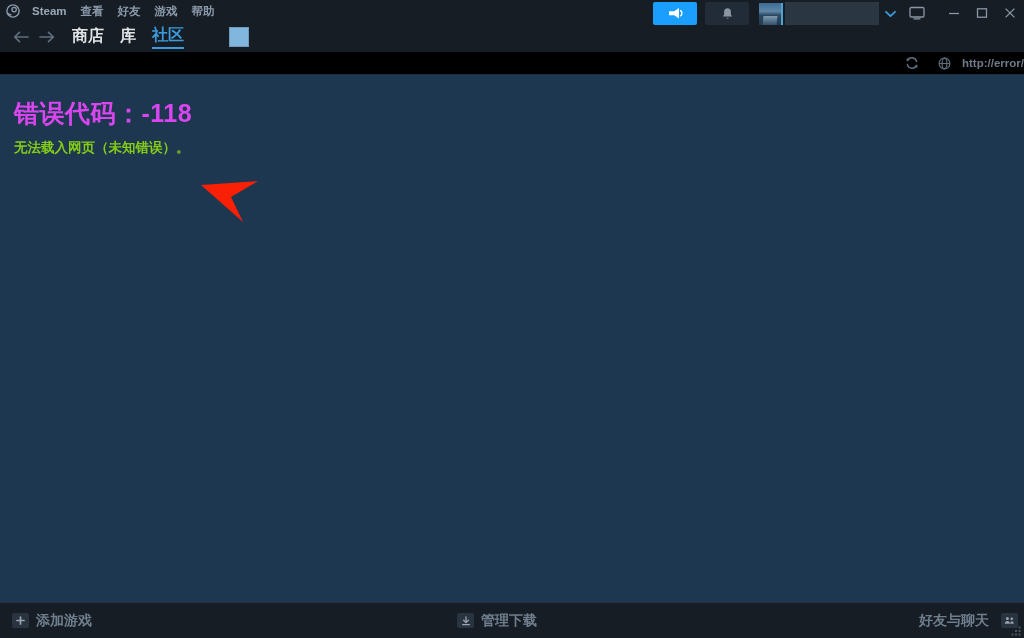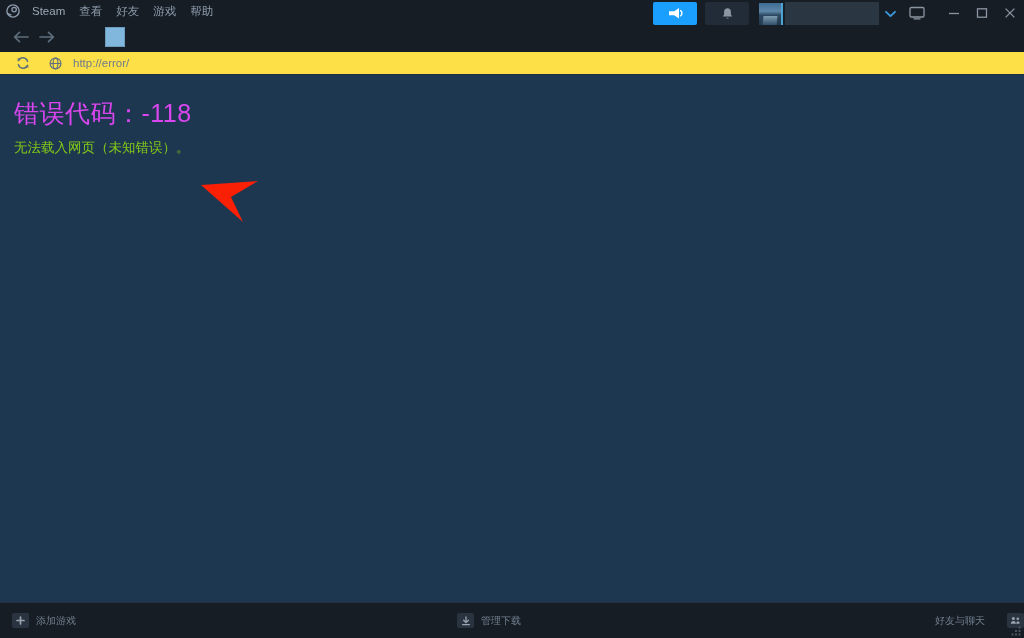--- a/index.html
+++ b/index.html
@@ -12,20 +12,21 @@
   }
   #app {
     position: relative;
     width: 1024px;
     height: 638px;
     overflow: hidden;
     background: #171d25;
     display: flex;
     flex-direction: column;
     user-select: none;
+    font-weight: bold;
   }
 
   
   .titlebar {
     position: relative;
     height: 22px;
     background: #171d25;
     display: flex;
     align-items: center;
     flex: 0 0 auto;
@@ -173,25 +174,26 @@
     height: 20px;
     background: #81b6dd;
     margin-left: 45px;
     border: 1px solid #6e9cbf;
     box-sizing: border-box;
   }
 
   
   .urlbar {
     height: 22px;
-    background: #fde047;
-    display: flex;
-    align-items: center;
-    padding-left: 12px;
+    background: #000000;
+    display: flex;
+    align-items: center;
+    padding-left: 4px;
     flex: 0 0 auto;
+    justify-content: flex-end;
   }
   .url-icon {
     width: 22px;
     height: 18px;
     display: flex;
     align-items: center;
     justify-content: center;
   }
   .url-globe { margin-left: 10px; }
   .url-text {
@@ -251,26 +253,26 @@
     gap: 7px;
     cursor: default;
   }
   .bb-add { margin-left: 12px; }
   .bb-downloads {
     position: absolute;
     left: 457px;
   }
   .bb-friends {
     position: absolute;
-    right: 0;
-    gap: 22px;
+    right: 6px;
+    gap: 12px;
     justify-content: space-between;
   }
   .bb-label {
-    font-size: 10px;
+    font-size: 14px;
     color: #6f7e8d;
     white-space: nowrap;
   }
   .bb-icon-box {
     width: 17px;
     height: 15px;
     background: #2a3340;
     border-radius: 2px;
     display: flex;
     align-items: center;
@@ -356,20 +358,25 @@
       <svg width="18" height="14" viewBox="0 0 18 14">
         <path d="M16 7 L3 7 M7.5 2.3 L2.6 7 L7.5 11.7" stroke="#5f6e7d" stroke-width="1.7" fill="none" stroke-linecap="round" stroke-linejoin="round"></path>
       </svg>
     </div>
     <div class="nav-arrow">
       <svg width="18" height="14" viewBox="0 0 18 14">
         <path d="M2 7 L15 7 M10.5 2.3 L15.4 7 L10.5 11.7" stroke="#5f6e7d" stroke-width="1.7" fill="none" stroke-linecap="round" stroke-linejoin="round"></path>
       </svg>
     </div>
 
+    <div class="nav-tabs">
+      <div class="nav-tab">商店</div>
+      <div class="nav-tab">库</div>
+      <div class="nav-tab active">社区</div>
+    </div>
 
     <div class="nav-placeholder"></div>
   </div>
 
   <div class="urlbar">
     <div class="url-icon">
       <svg width="14" height="14" viewBox="0 0 14 14">
         <path d="M2.3 4.6 A5 5 0 0 1 11.6 5.4" stroke="#5f6e7d" stroke-width="1.5" fill="none" stroke-linecap="round"></path>
         <path d="M11.7 9.4 A5 5 0 0 1 2.4 8.6" stroke="#5f6e7d" stroke-width="1.5" fill="none" stroke-linecap="round"></path>
         <path d="M1.2 2.2 L2.4 5 L5 3.6 Z" fill="#5f6e7d"></path>

